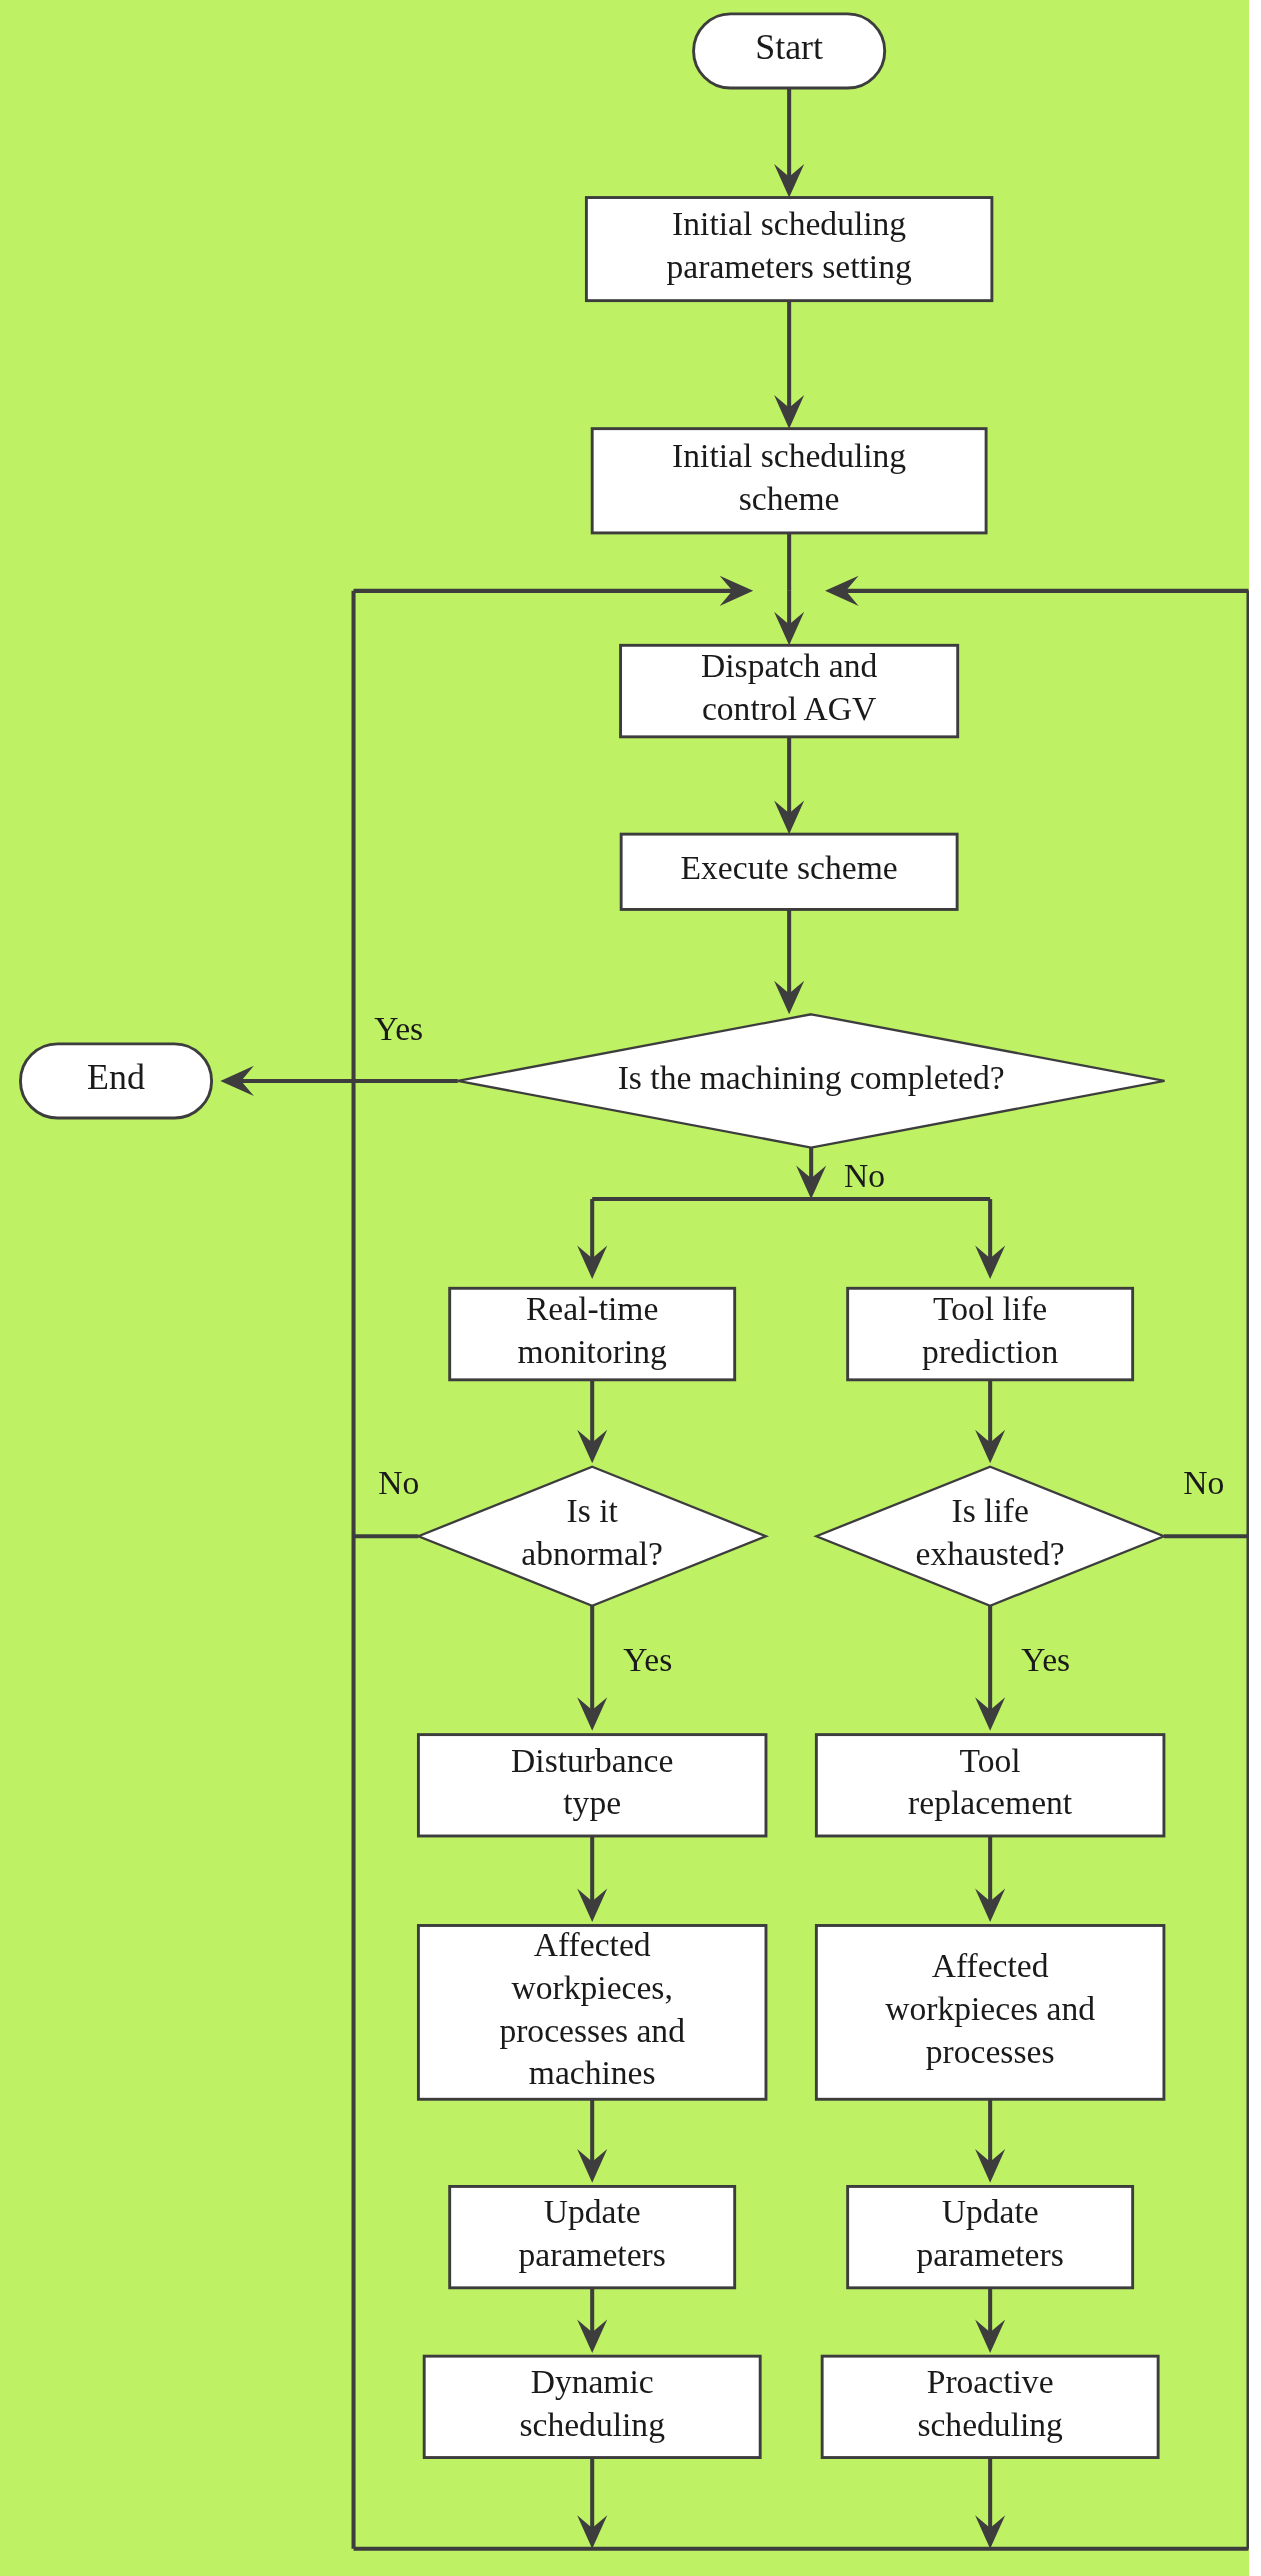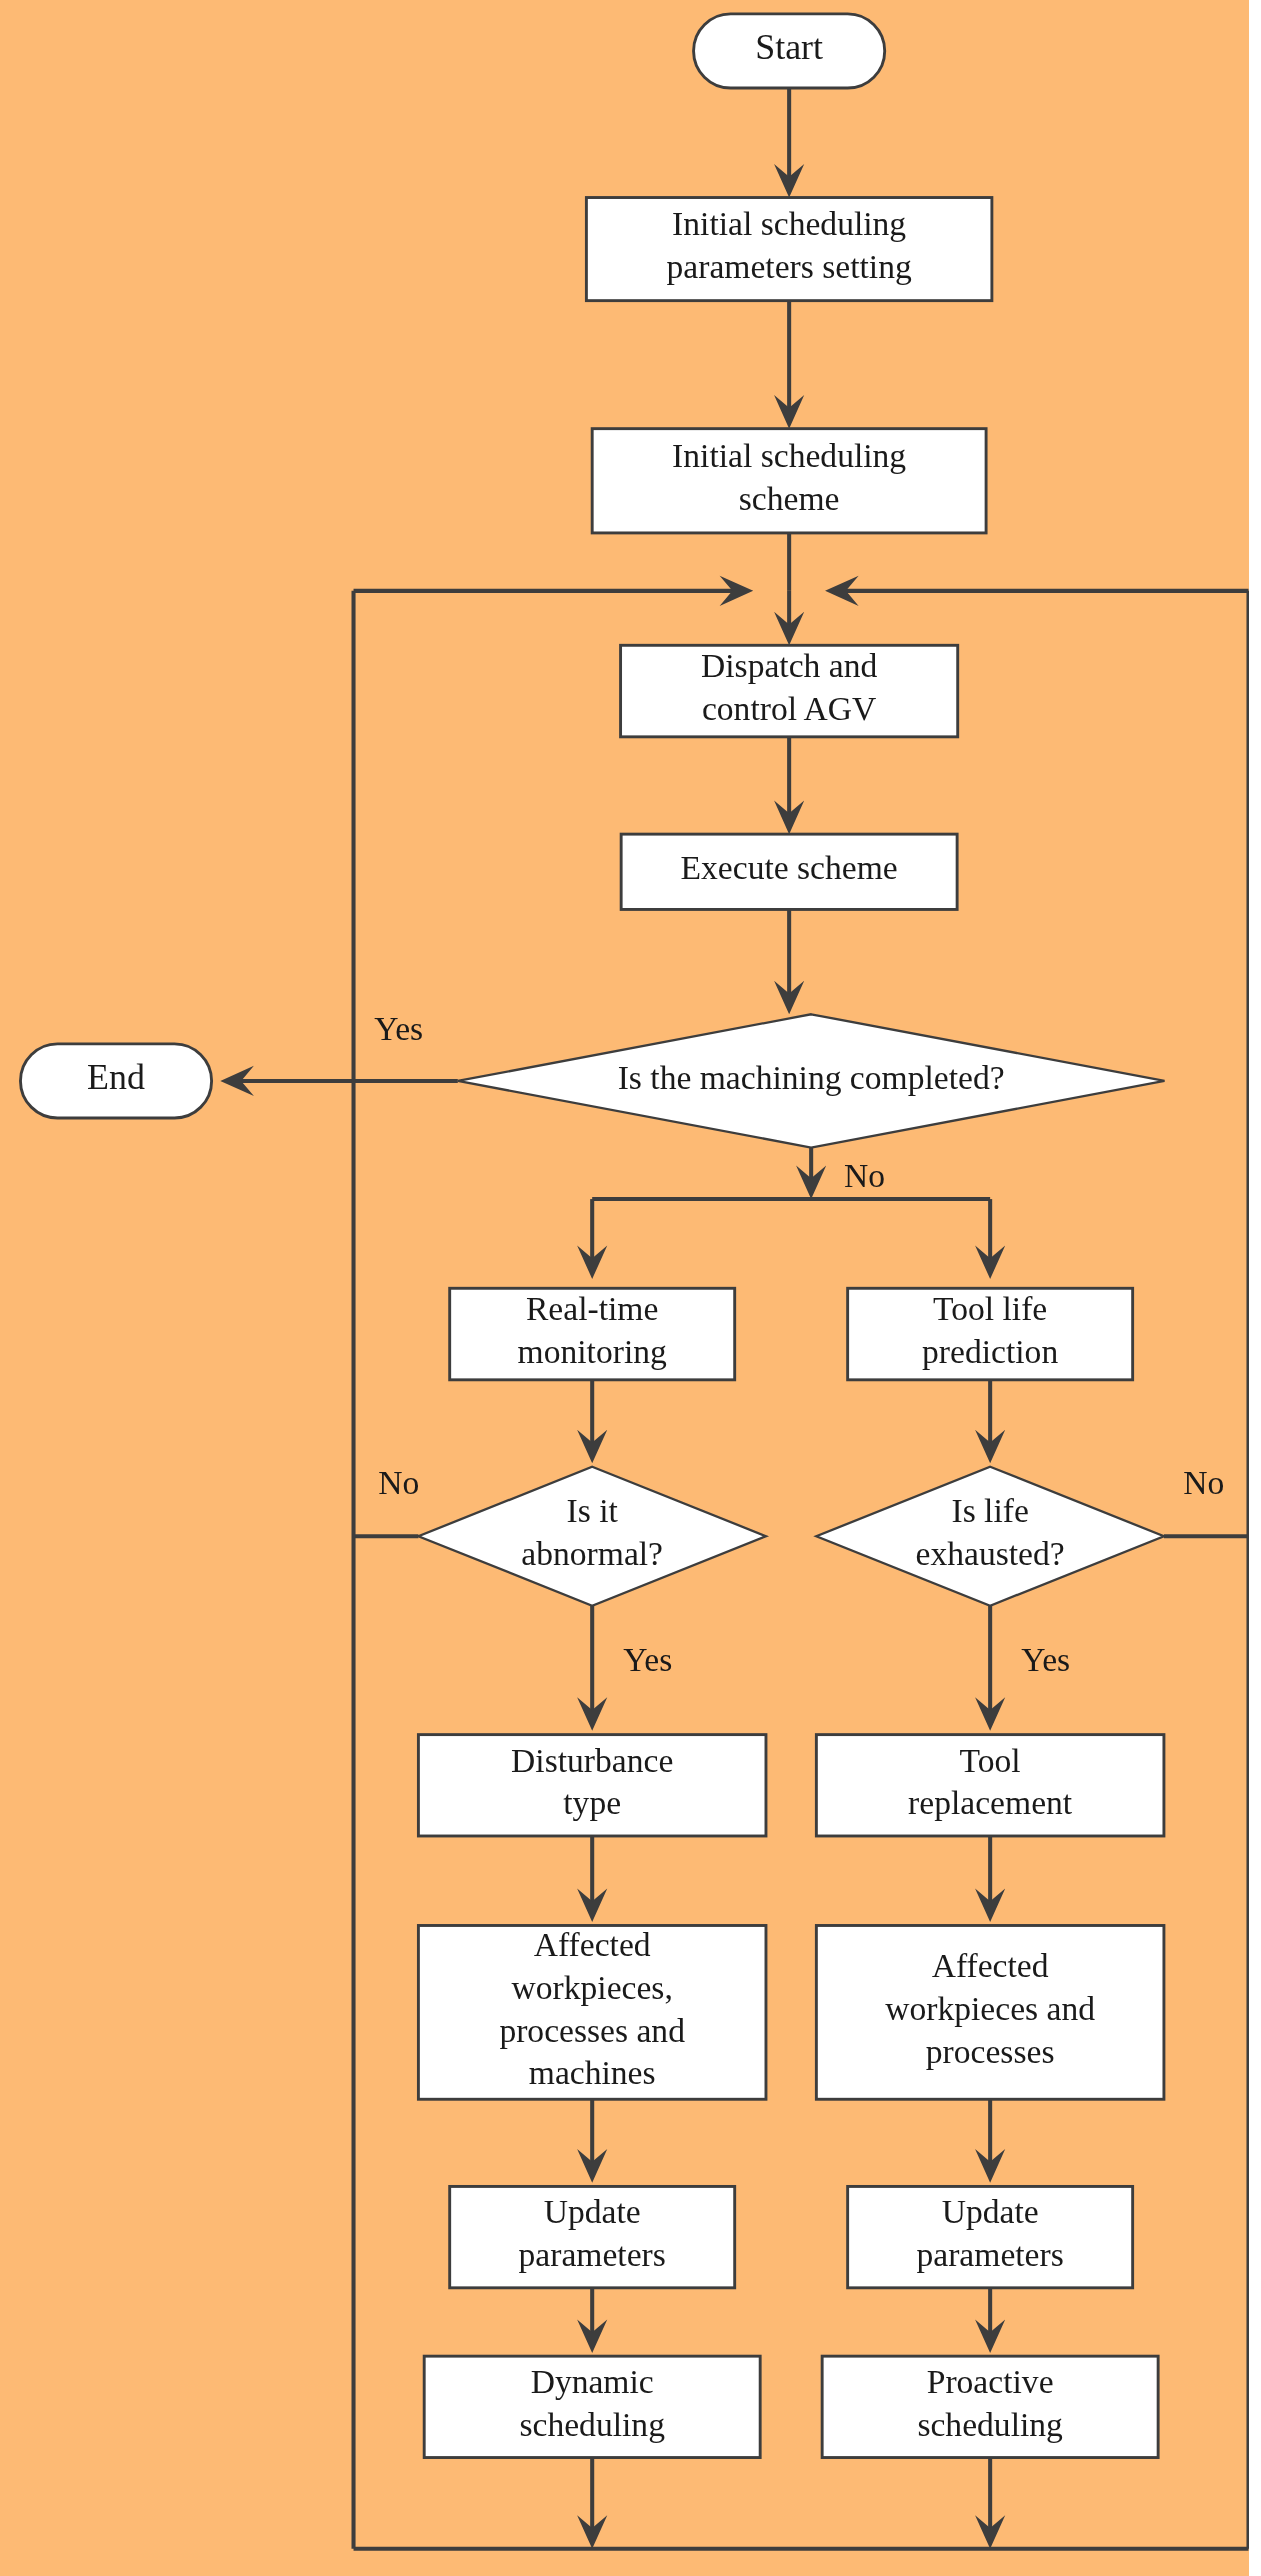--- a/index.html
+++ b/index.html
@@ -4,21 +4,21 @@
 <style>
   html, body {
     margin: 0;
     padding: 0;
     background: #ffffff;
   }
   #flowchart-root {
     position: relative;
     width: 1249px;
     height: 2576px;
-    background: #fdba74;
+    background: #bef264;
     font-family: "Liberation Serif", "DejaVu Serif", serif;
     overflow: hidden;
     text-align: right;
   }
   svg.fc-canvas {
     position: absolute;
     top: 0;
     left: 0;
     width: 1262px;
     height: 2576px;

